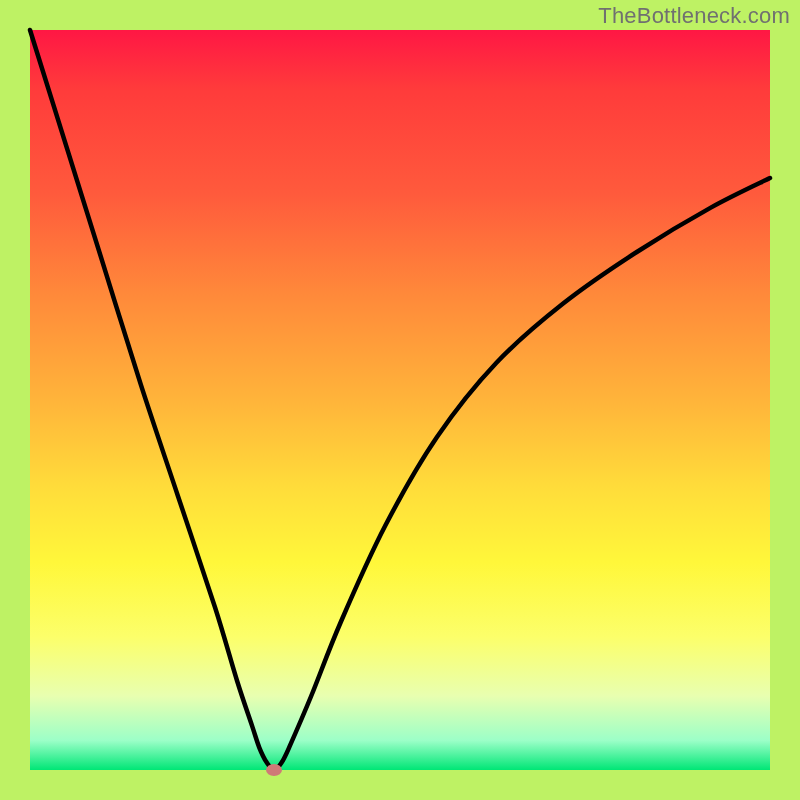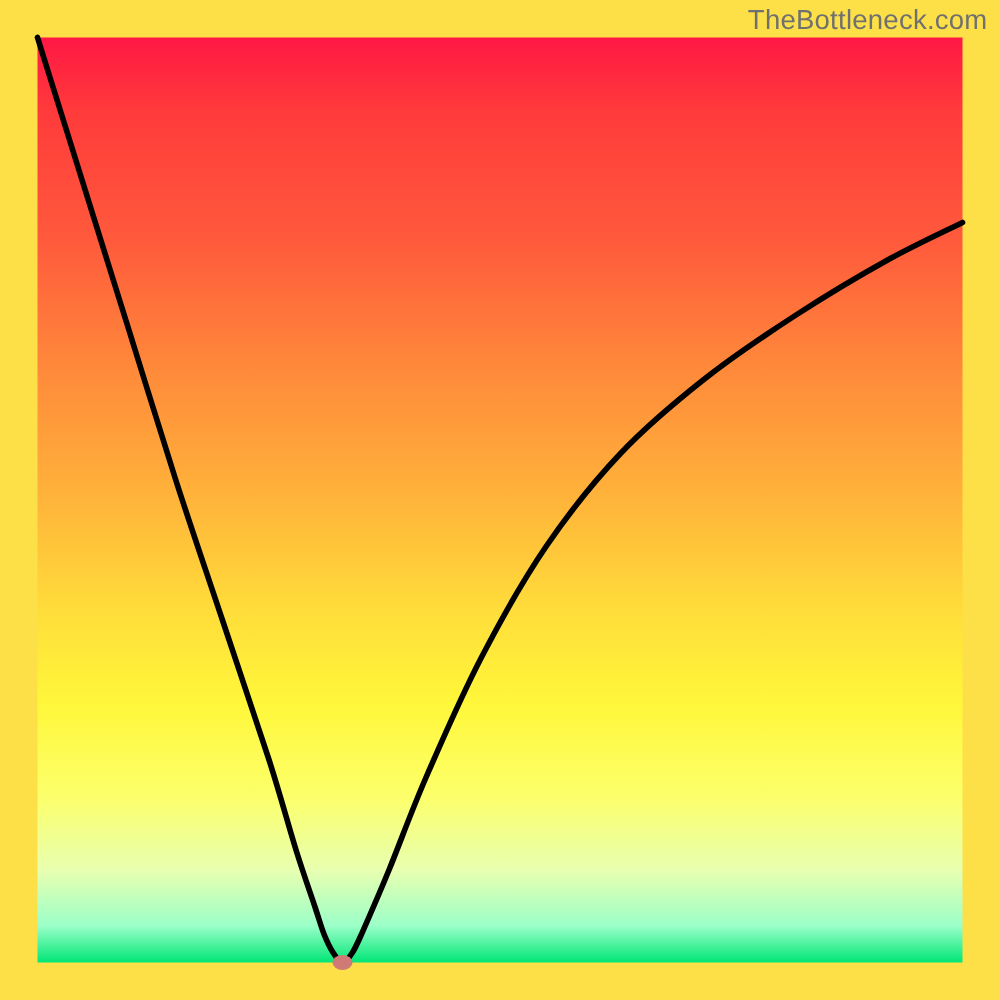--- a/index.html
+++ b/index.html
@@ -10,21 +10,21 @@
     background: #000;
     overflow: hidden;
     font-family: Arial, Helvetica, sans-serif;
   }
   .frame {
     position: absolute;
     top: 0;
     left: 0;
     width: 800px;
     height: 800px;
-    background: #fde047;
+    background: #bef264;
   }
   .plot-area {
     position: absolute;
     top: 30px;
     left: 30px;
     width: 740px;
     height: 740px;
     background: linear-gradient(
       to bottom,
       #ff1744 0%,

